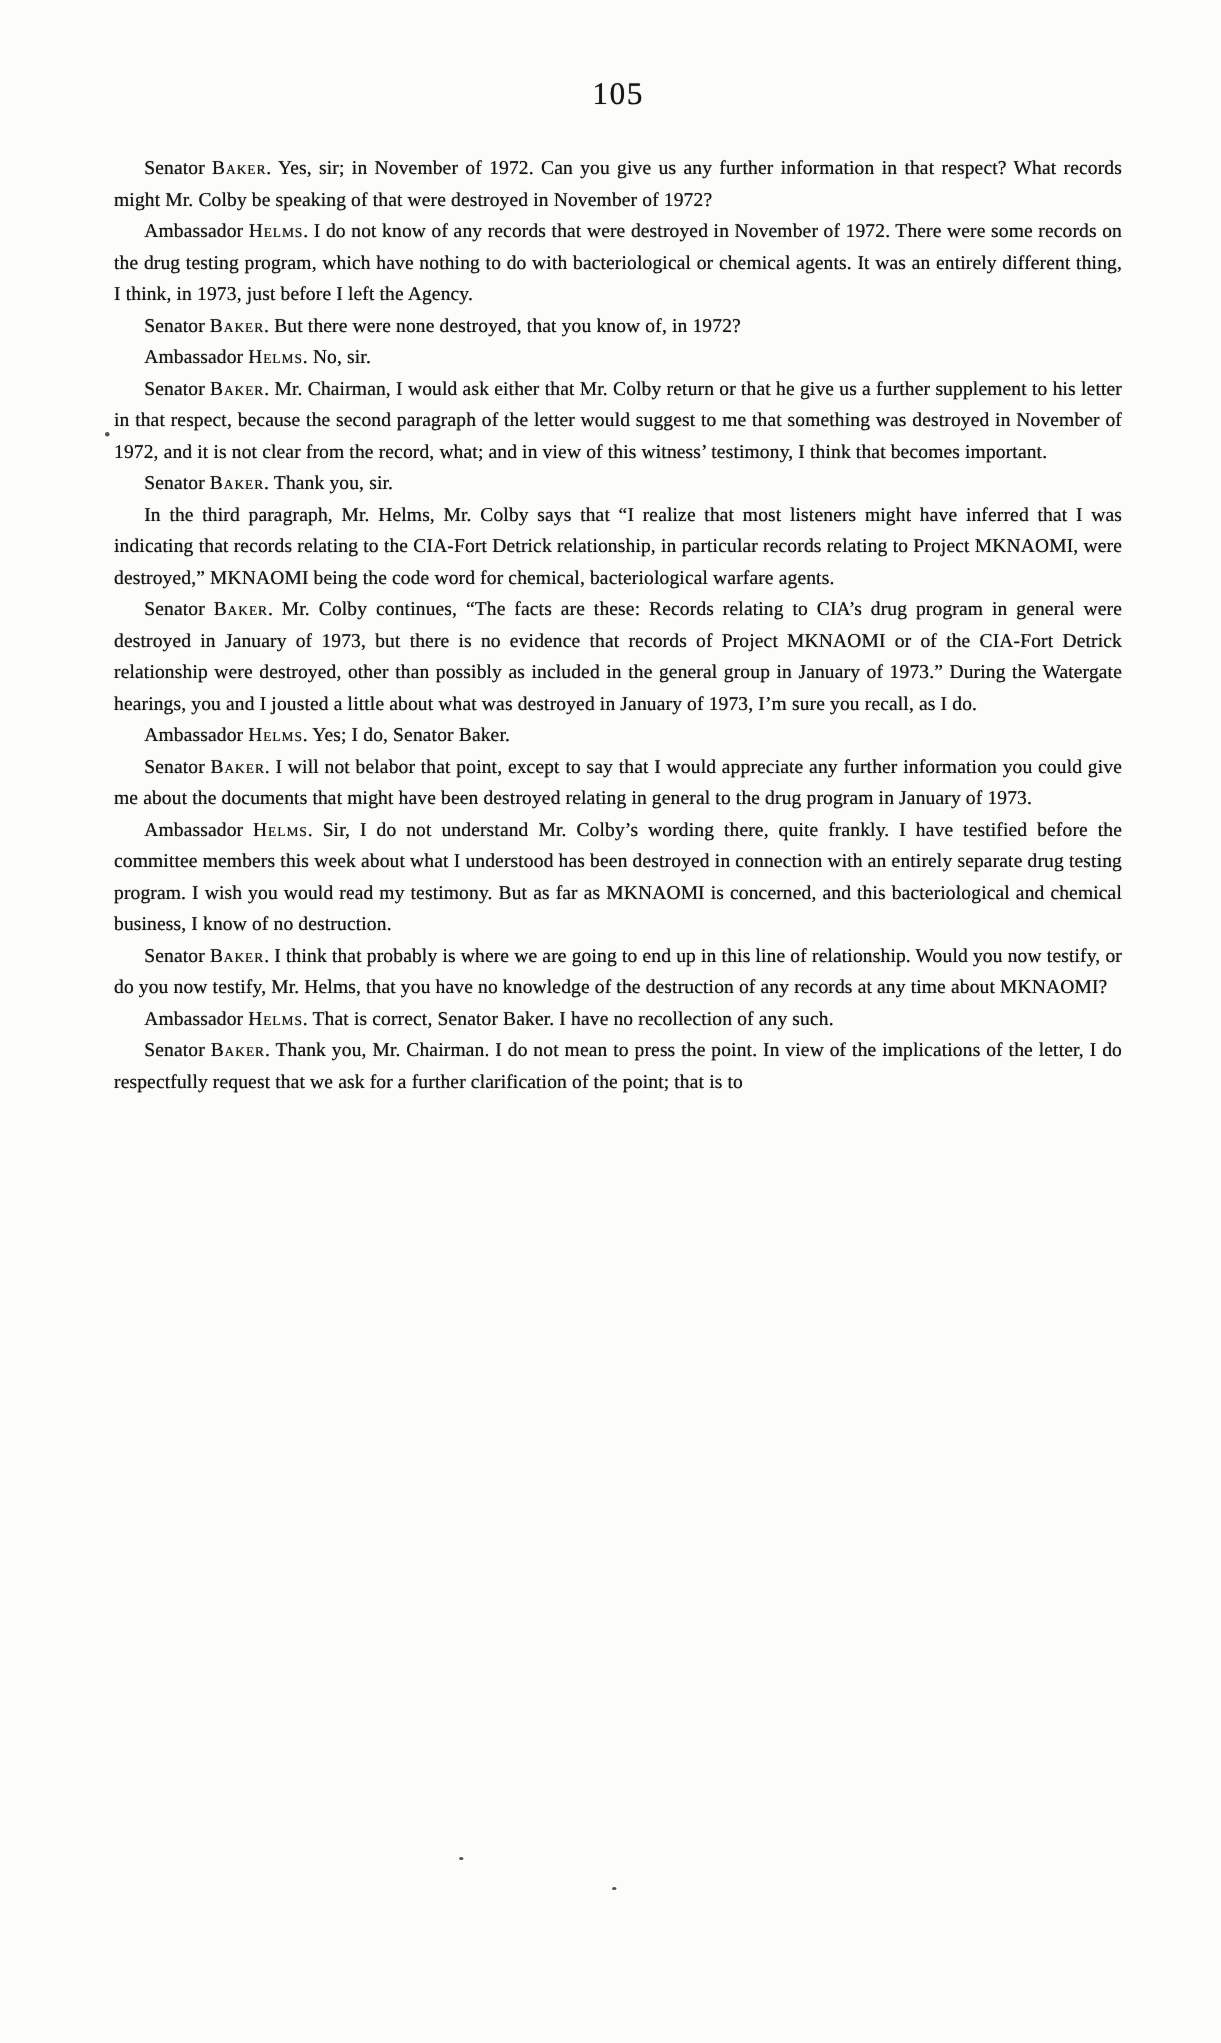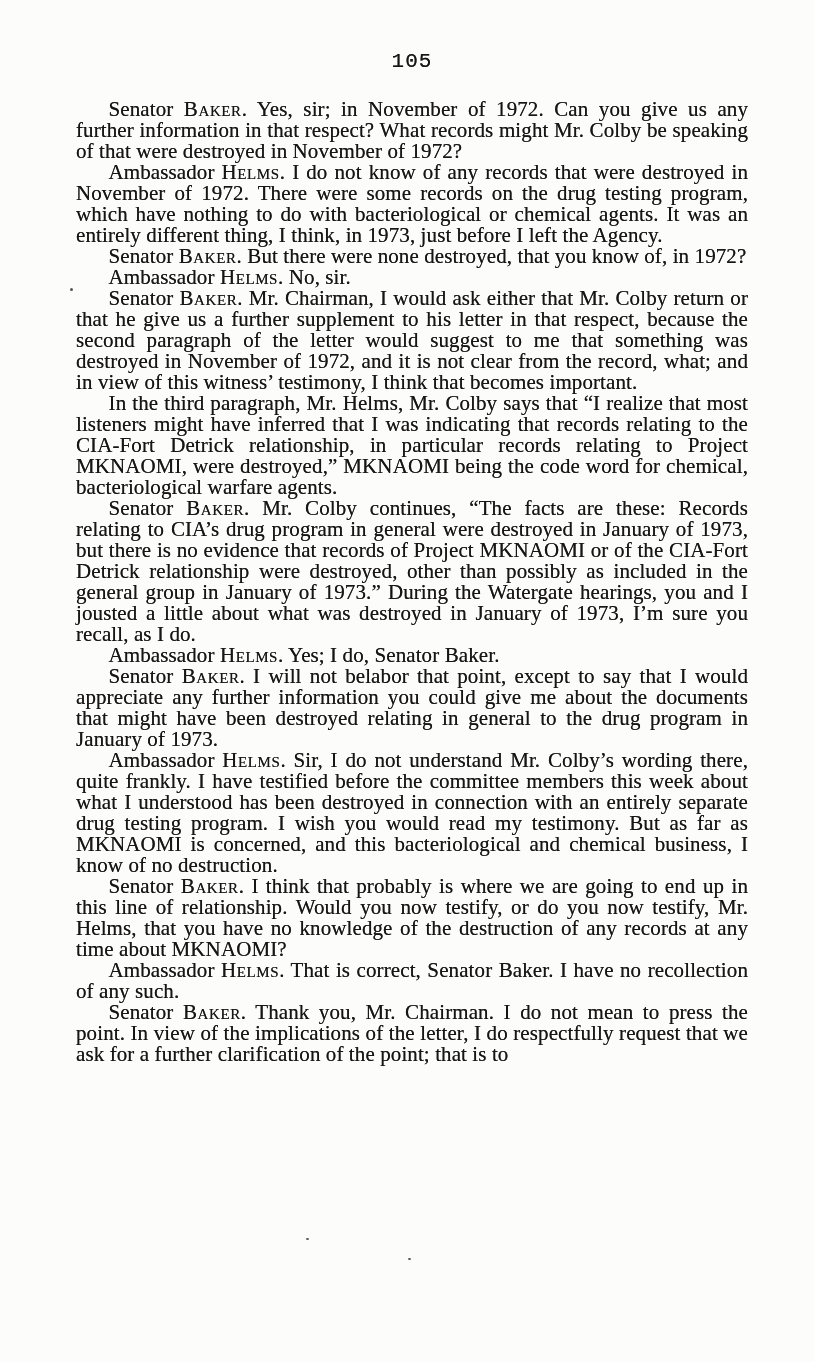--- a/index.html
+++ b/index.html
@@ -17,24 +17,23 @@
     width: 814px;
     height: 1362px;
     padding: 50px 66px 0 76px;
   }
   .page-number {
     text-align: center;
     font-size: 21px;
     letter-spacing: 1px;
     margin: 0 0 26px 0;
     text-shadow: 0 0 0.6px rgba(20,20,20,0.75);
-    font-family: Liberation Mono, monospace;
   }
   .transcript {
-    font-size: 21px;
+    font-size: 13px;
     line-height: 21px;
     text-align: justify;
     text-shadow: 0 0 0.6px rgba(20,20,20,0.75);
     letter-spacing: 0.1px;
   }
   .para {
     margin: 0;
     text-indent: 1.55em;
   }
   .speaker-name {
@@ -55,20 +54,21 @@
 
 <div class="page">
   <div class="page-number">105</div>
 
   <div class="transcript">
     <p class="para"><span>Senator </span><span class="speaker-name">Baker</span><span>. Yes, sir; in November of 1972. Can you give us any further information in that respect? What records might Mr. Colby be speaking of that were destroyed in November of 1972?</span></p>
     <p class="para"><span>Ambassador </span><span class="speaker-name">Helms</span><span>. I do not know of any records that were destroyed in November of 1972. There were some records on the drug testing program, which have nothing to do with bacteriological or chemical agents. It was an entirely different thing, I think, in 1973, just before I left the Agency.</span></p>
     <p class="para"><span>Senator </span><span class="speaker-name">Baker</span><span>. But there were none destroyed, that you know of, in 1972?</span></p>
     <p class="para"><span>Ambassador </span><span class="speaker-name">Helms</span><span>. No, sir.</span></p>
     <p class="para"><span>Senator </span><span class="speaker-name">Baker</span><span>. Mr. Chairman, I would ask either that Mr. Colby return or that he give us a further supplement to his letter in that respect, because the second paragraph of the letter would suggest to me that something was destroyed in November of 1972, and it is not clear from the record, what; and in view of this witness’ testimony, I think that becomes important.</span></p>
+    <p class="para"><span>Senator </span><span class="speaker-name">Baker</span><span>. Thank you, sir.</span></p>
     <p class="para"><span></span><span class="speaker-name"></span><span>In the third paragraph, Mr. Helms, Mr. Colby says that “I realize that most listeners might have inferred that I was indicating that records relating to the CIA-Fort Detrick relationship, in particular records relating to Project MKNAOMI, were destroyed,” MKNAOMI being the code word for chemical, bacteriological warfare agents.</span></p>
     <p class="para"><span>Senator </span><span class="speaker-name">Baker</span><span>. Mr. Colby continues, “The facts are these: Records relating to CIA’s drug program in general were destroyed in January of 1973, but there is no evidence that records of Project MKNAOMI or of the CIA-Fort Detrick relationship were destroyed, other than possibly as included in the general group in January of 1973.” During the Watergate hearings, you and I jousted a little about what was destroyed in January of 1973, I’m sure you recall, as I do.</span></p>
     <p class="para"><span>Ambassador </span><span class="speaker-name">Helms</span><span>. Yes; I do, Senator Baker.</span></p>
     <p class="para"><span>Senator </span><span class="speaker-name">Baker</span><span>. I will not belabor that point, except to say that I would appreciate any further information you could give me about the documents that might have been destroyed relating in general to the drug program in January of 1973.</span></p>
     <p class="para"><span>Ambassador </span><span class="speaker-name">Helms</span><span>. Sir, I do not understand Mr. Colby’s wording there, quite frankly. I have testified before the committee members this week about what I understood has been destroyed in connection with an entirely separate drug testing program. I wish you would read my testimony. But as far as MKNAOMI is concerned, and this bacteriological and chemical business, I know of no destruction.</span></p>
     <p class="para"><span>Senator </span><span class="speaker-name">Baker</span><span>. I think that probably is where we are going to end up in this line of relationship. Would you now testify, or do you now testify, Mr. Helms, that you have no knowledge of the destruction of any records at any time about MKNAOMI?</span></p>
     <p class="para"><span>Ambassador </span><span class="speaker-name">Helms</span><span>. That is correct, Senator Baker. I have no recollection of any such.</span></p>
     <p class="para"><span>Senator </span><span class="speaker-name">Baker</span><span>. Thank you, Mr. Chairman. I do not mean to press the point. In view of the implications of the letter, I do respectfully request that we ask for a further clarification of the point; that is to</span></p>
   </div>
 </div>

